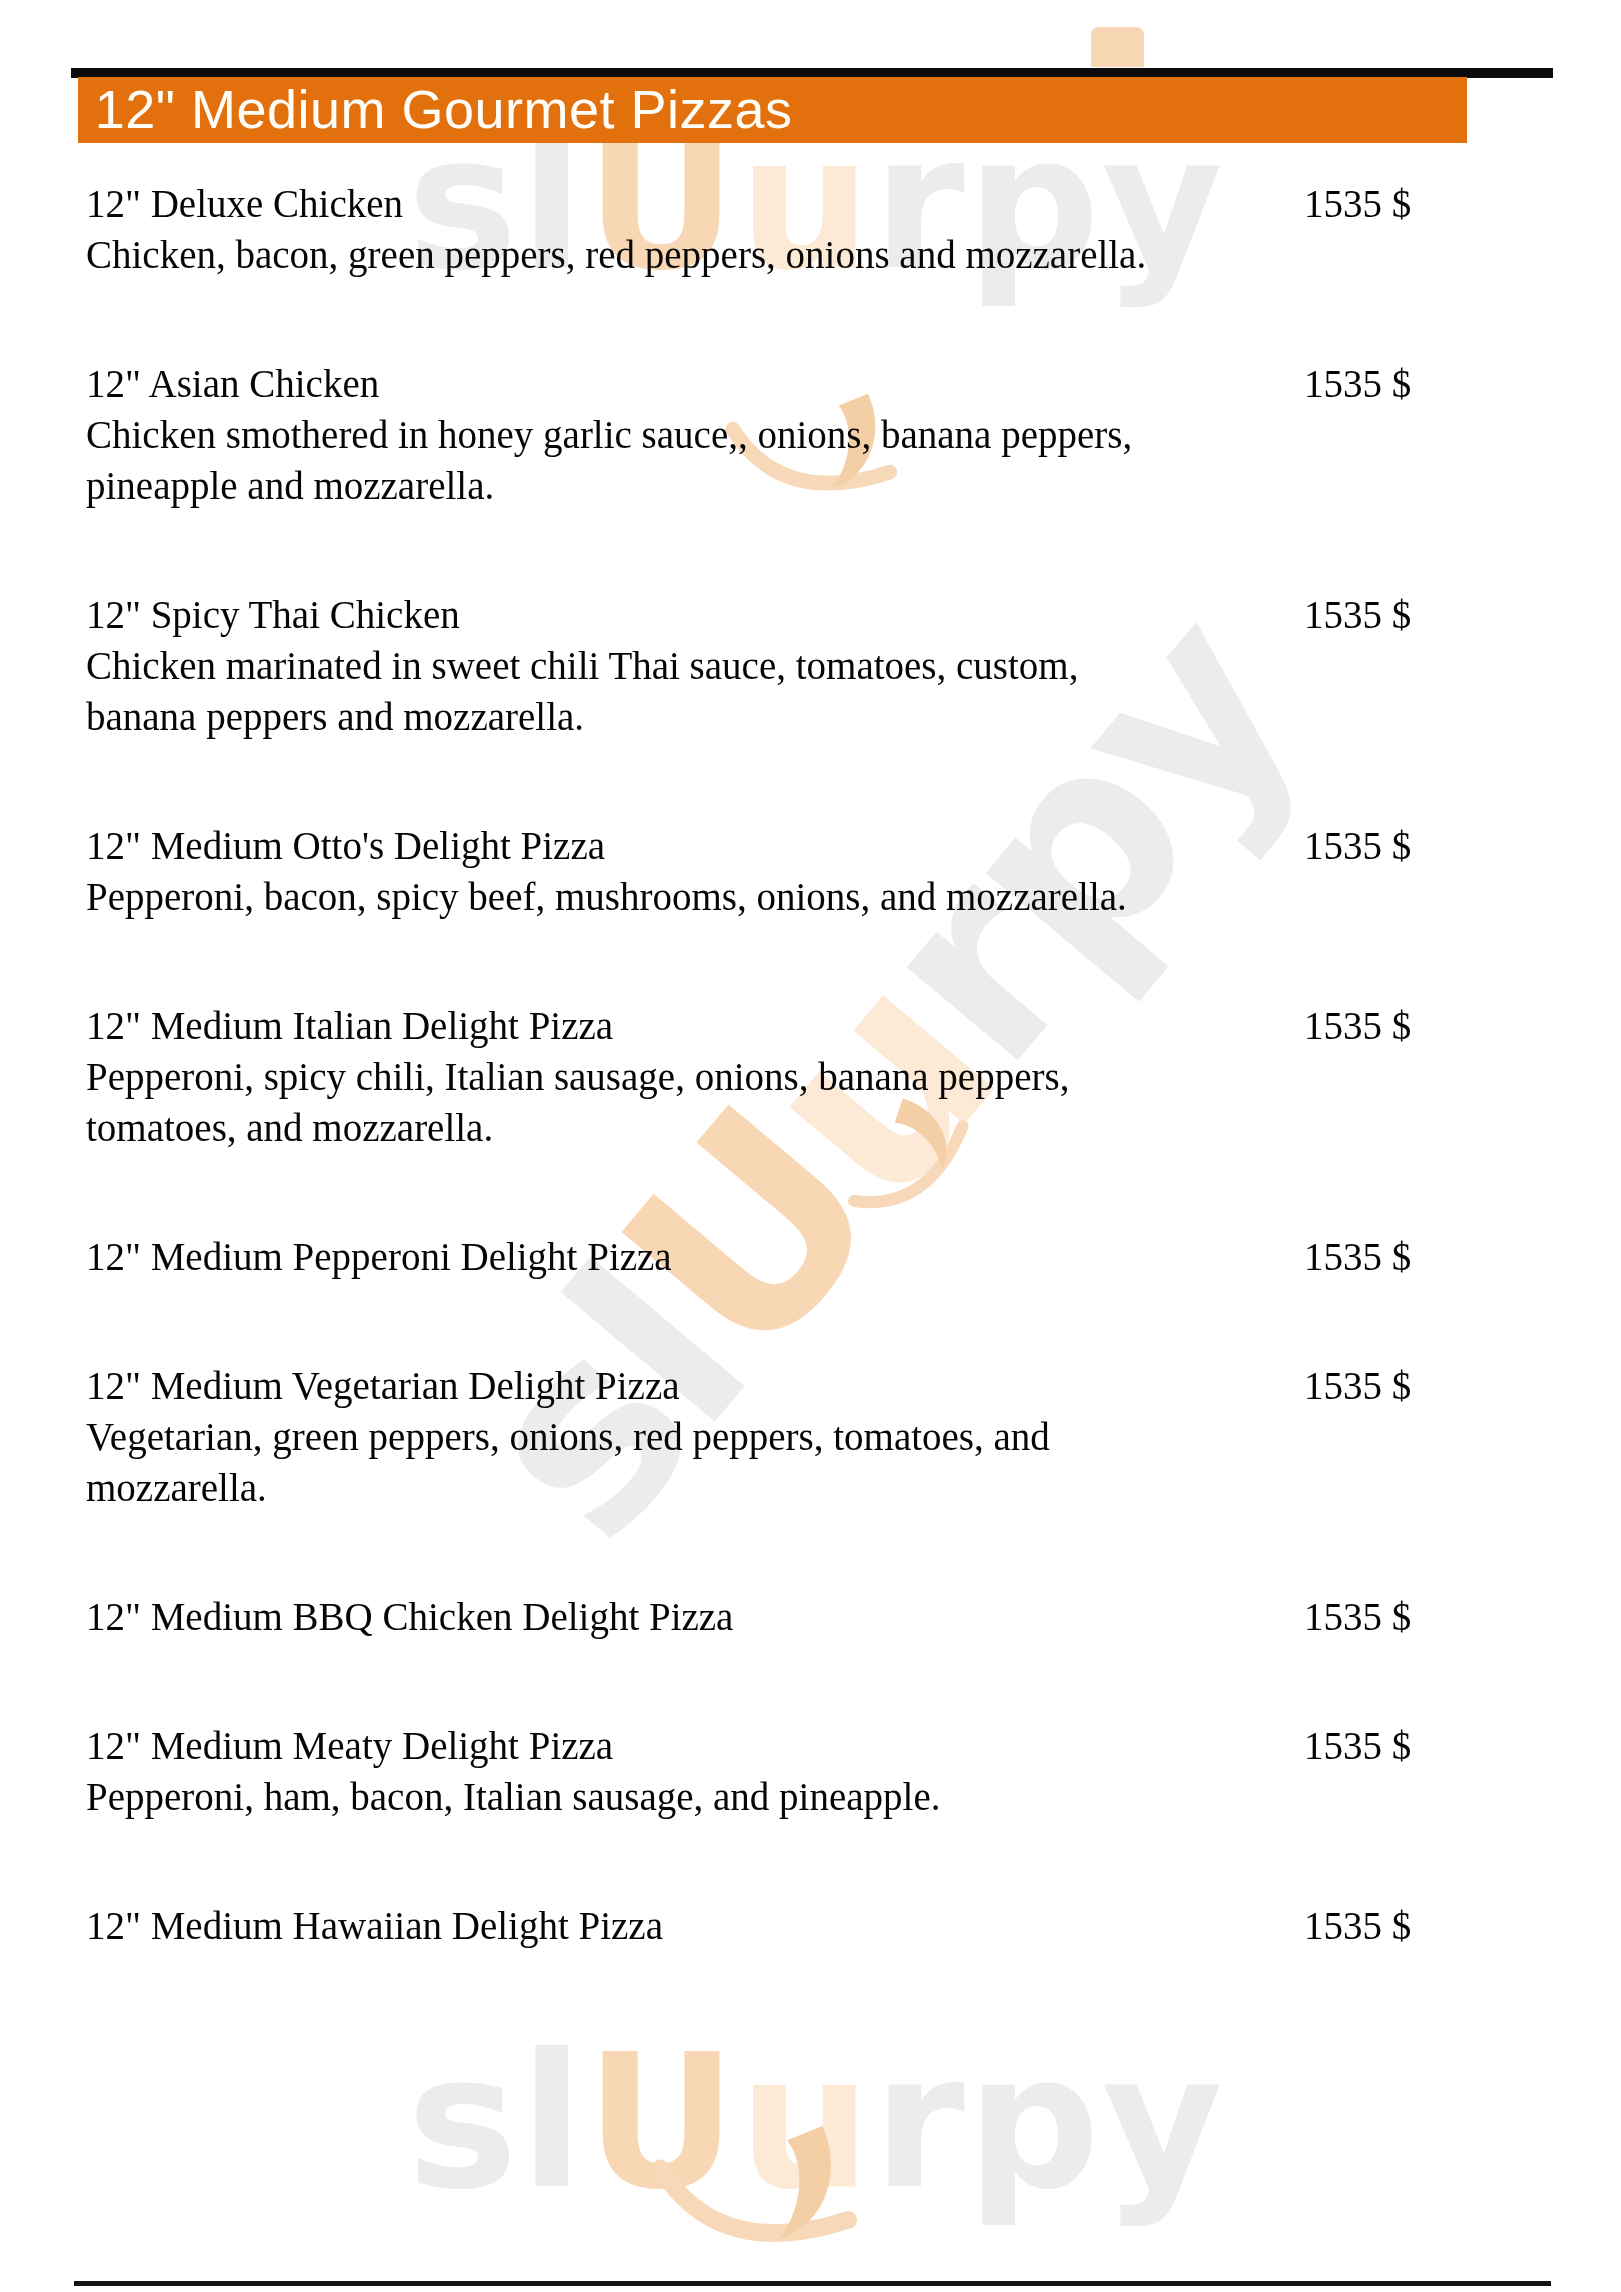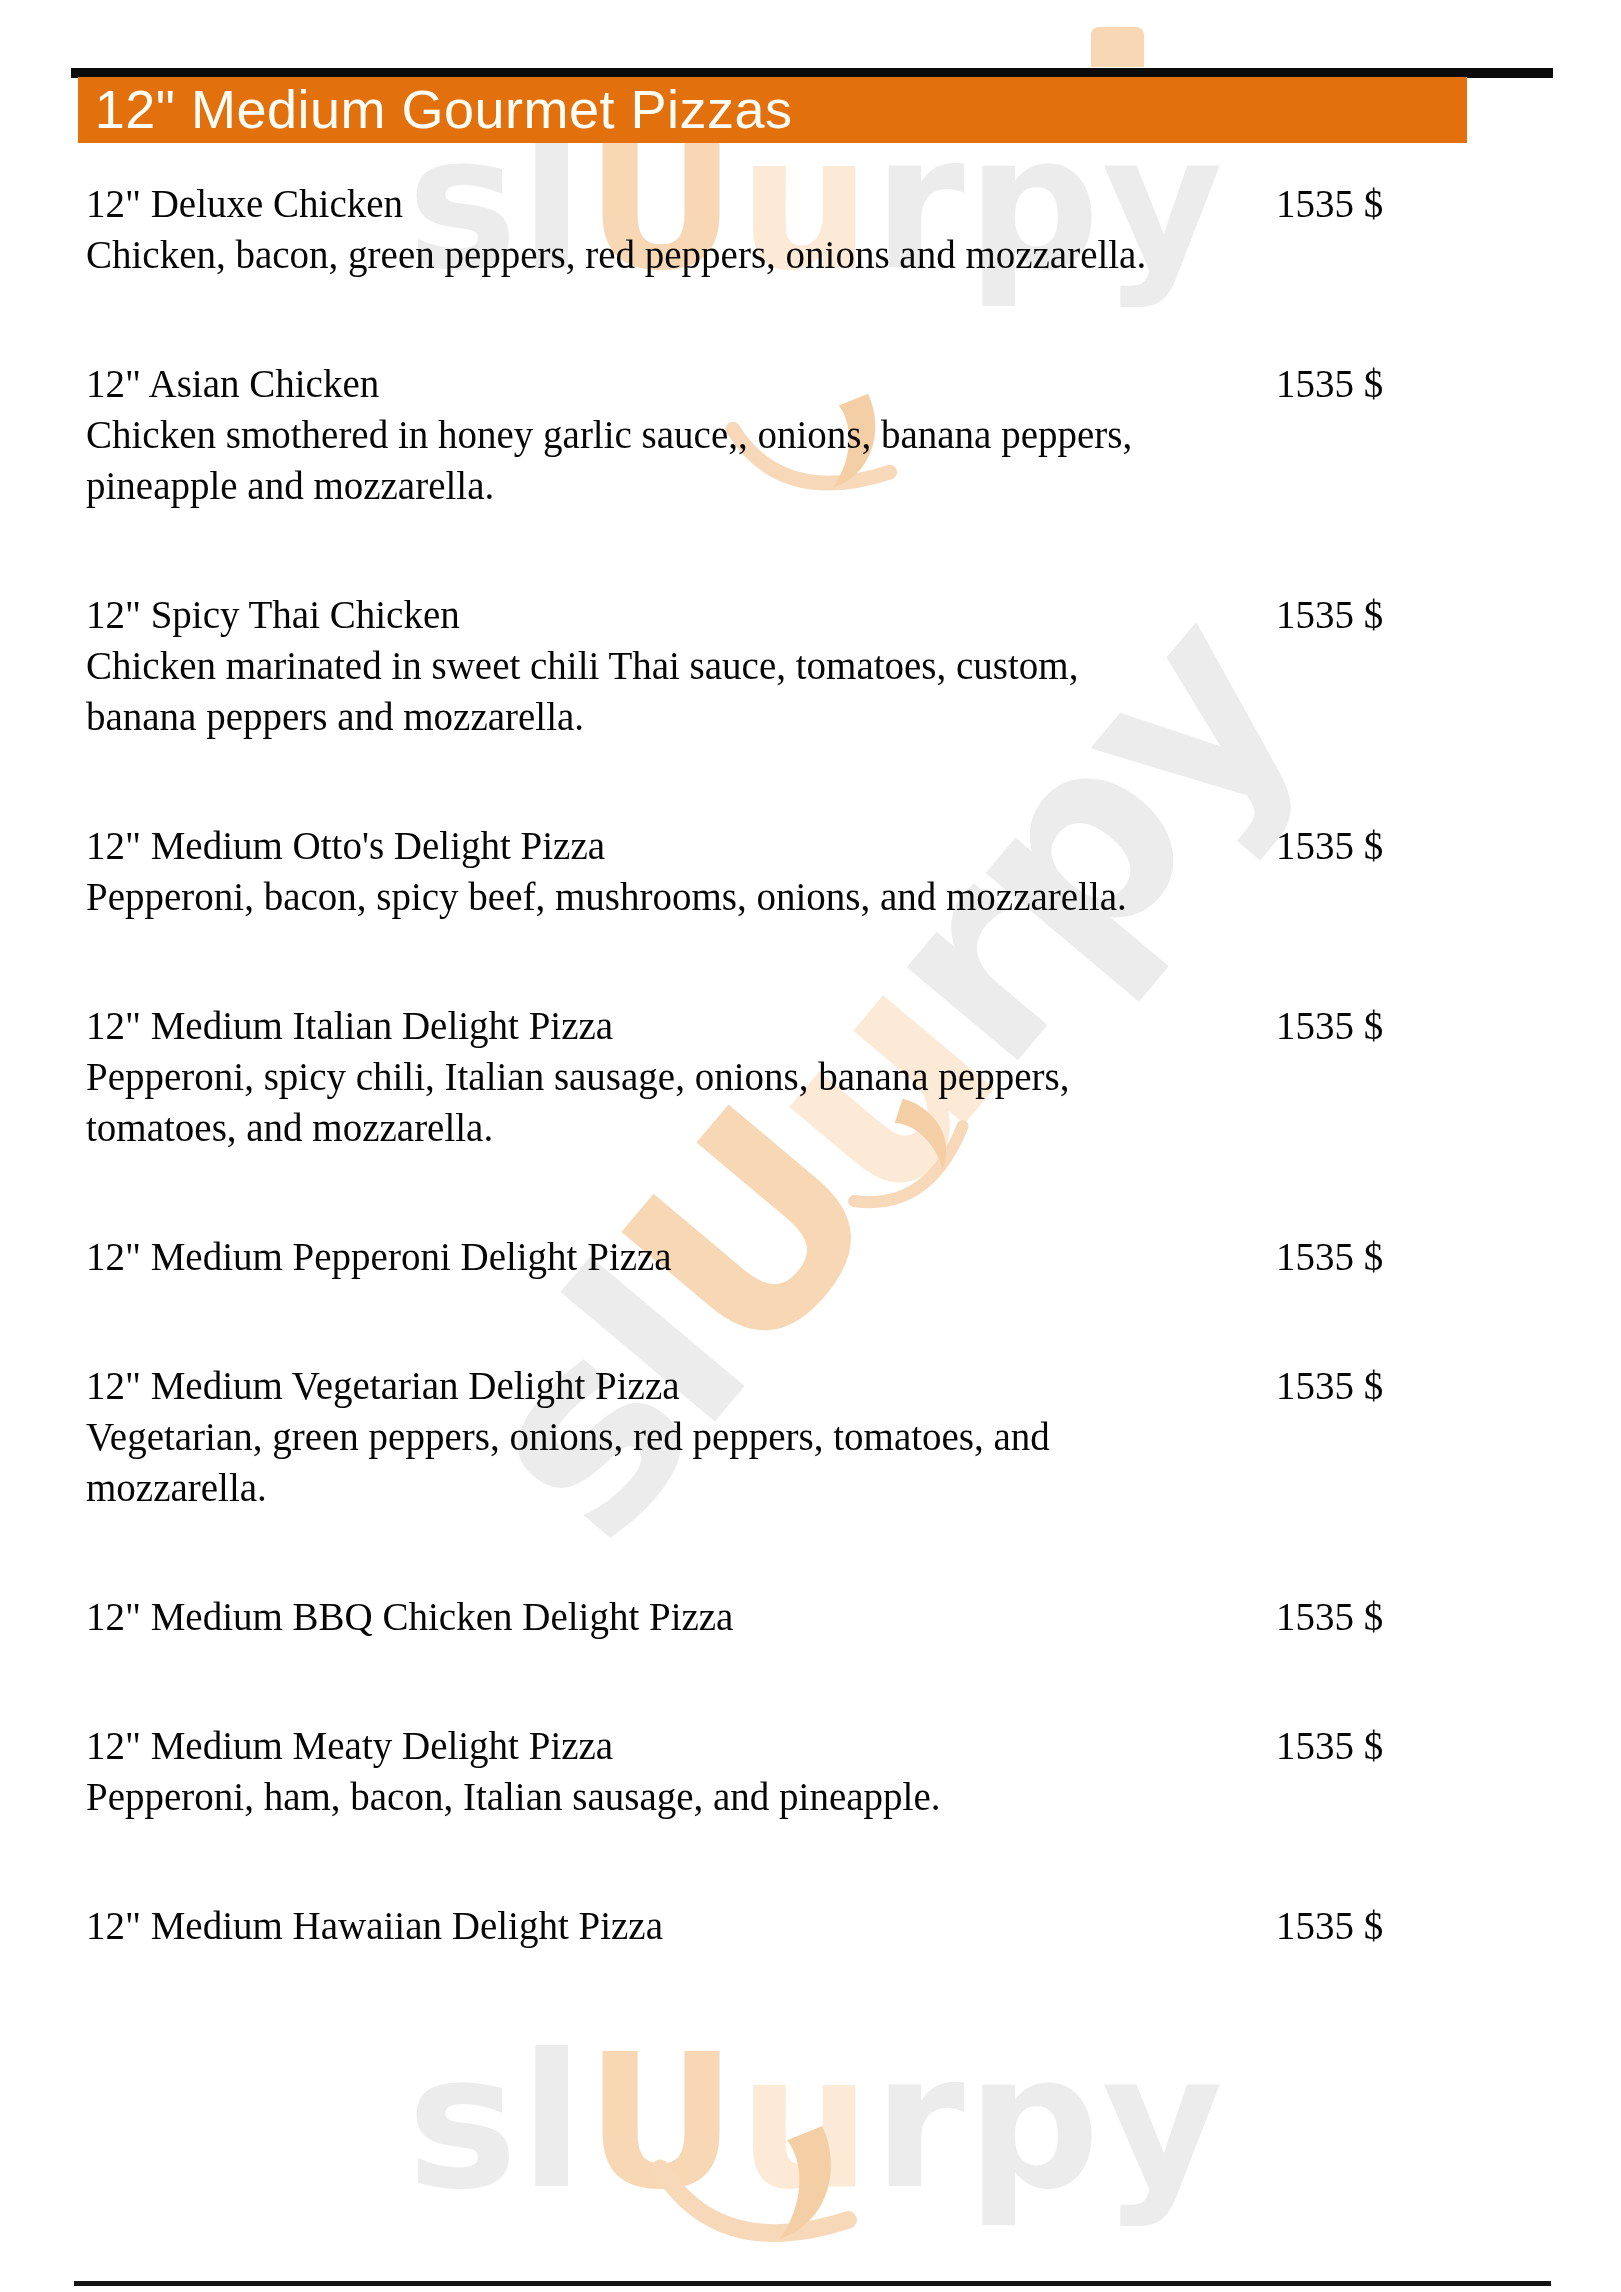--- a/index.html
+++ b/index.html
@@ -26,21 +26,21 @@
   .banner h1{margin:0;padding:0 0 0 16.7px;font-family:"Liberation Sans", sans-serif;
              font-weight:400;font-size:54px;line-height:65px;color:#fffdf8;
              letter-spacing:0.5px;}
   .bottom-rule{position:absolute;left:74px;top:2281px;width:1477px;height:4.9px;background:#141414;}
 
   
   .menu{position:absolute;left:86px;top:178px;width:1490px;}
   .menu-item{position:relative;margin:0 0 78px 0;}
   .item-name,.item-desc,.item-price{font-size:39px;line-height:51px;color:#060606;}
   .item-desc{white-space:pre-line;}
-  .item-price{position:absolute;left:1190px;top:0;text-align:center;}
+  .item-price{position:absolute;left:1218px;top:0;text-align:center;}
 </style>
 </head>
 <body>
 
 <div class="page">
 
   <div class="wm-tab" style="background: rgb(247, 215, 180);"></div>
 
   <div class="wm wm-top">
     <span class="wm-text"><span style="color: rgb(236, 236, 236);">s</span><span style="color: rgb(236, 236, 236);">l</span><span style="color: rgb(247, 215, 180);">U</span><span style="color: rgb(252, 233, 214);">u</span><span style="color: rgb(236, 236, 236);">r</span><span style="color: rgb(236, 236, 236);">p</span><span style="color: rgb(236, 236, 236);">y</span></span>

